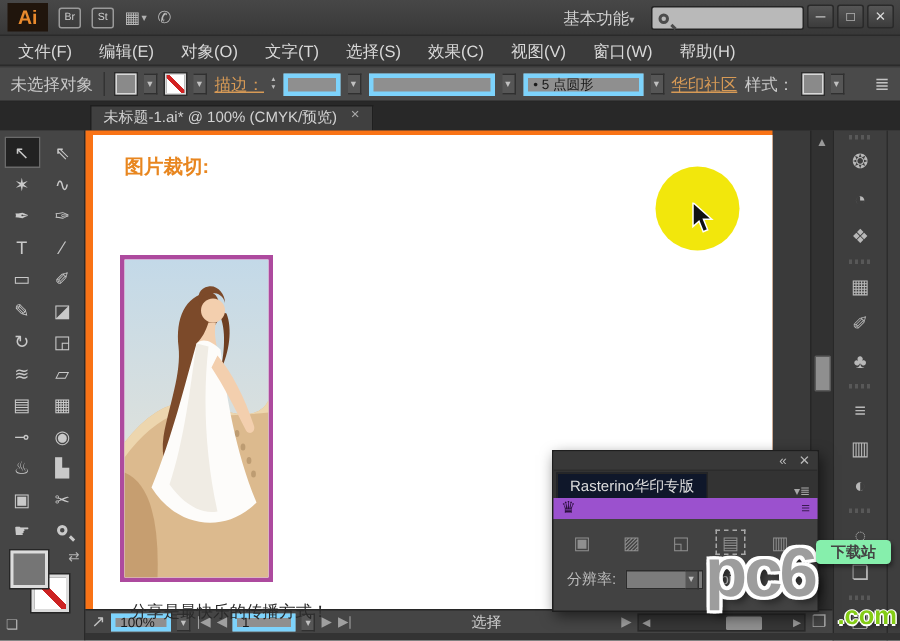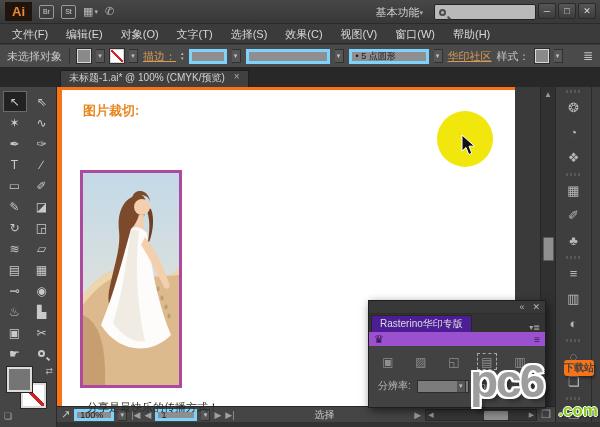--- a/index.html
+++ b/index.html
@@ -124,21 +124,21 @@
     background:#909090; border-radius:1px; }
   #bottomstrip { position:absolute; left:57px; top:422px; width:543px; height:5px; background:#333; }
 
   
   #panel { position:absolute; left:368px; top:300px; width:178px; height:108px;
     background:#424242; border:1px solid #1e1e1e; box-shadow:2px 3px 9px rgba(0,0,0,.55); z-index:20; }
   #panel-header { height:13px; background:#383838; border-bottom:1px solid #2c2c2c;
     display:flex; justify-content:flex-end; align-items:center; gap:8px; padding:0 5px;
     font-size:9px; color:#b9b9b9; }
   #panel-tabs { height:18px; background:#333; display:flex; align-items:flex-end; }
-  #panel-tab { height:17px; background:#4c1d95; border:1px solid #262626; border-bottom:none;
+  #panel-tab { height:17px; background:#0f172a; border:1px solid #262626; border-bottom:none;
     color:#dddddd; font-size:10px; display:flex; align-items:center; padding:0 8px; margin-left:2px; }
   #panel-tabmenu { margin-left:auto; color:#a8a8a8; font-size:8px; padding-right:5px; }
   #panel-accent { height:14px; display:flex; align-items:center;
     justify-content:space-between; padding:0 5px; }
   #panel-accent .crown { color:#2d1040; font-size:11px; line-height:11px; }
   #panel-accent .ham { color:#3a1a52; font-size:10px; font-weight:bold; }
   #panel-body { padding:7px 9px 0; }
   .p-icons { display:flex; gap:13px; }
   .p-icon { width:20px; height:17px; color:#8f8f8f; font-size:12px;
     display:flex; align-items:center; justify-content:center; }
@@ -147,22 +147,22 @@
     font-size:10px; color:#bcbcbc; }
   .p-dd { width:52px; height:13px; background:#7c7c7c; border:1px solid #2c2c2c;
     display:flex; align-items:center; padding:0 2px; font-size:9px; color:#222; }
   .p-dd .dd { height:13px; margin-left:auto; }
 
   
   #watermark { position:absolute; left:468px; top:352px; width:132px; height:75px; z-index:50; pointer-events:none; }
   #wm-main { position:absolute; left:2px; top:2px; font-size:46px; font-weight:900;
     color:#9d9d9d; letter-spacing:-2px;
     text-shadow:-2px 0 #fff,2px 0 #fff,0 -2px #fff,0 2px #fff,-2px -2px #fff,2px 2px #fff,-2px 2px #fff,2px -2px #fff,4px 4px 5px rgba(0,0,0,.45); }
-  #wm-badge { position:absolute; right:6px; top:8px; background:#f97316; color:#444;
-    font-size:10px; font-weight:bold; padding:1px 0; border-radius:3px;
+  #wm-badge { position:absolute; right:6px; top:8px; background:#86efac; color:#444;
+    font-size:10px; font-weight:bold; padding:1px 10px; border-radius:3px;
     box-shadow:1px 2px 3px rgba(0,0,0,.4); }
   #wm-suffix { position:absolute; right:2px; bottom:6px; font-size:17px; font-weight:900; color:#84cc16;
     text-shadow:-1px 0 #fff,1px 0 #fff,0 -1px #fff,0 1px #fff,2px 2px 3px rgba(0,0,0,.45); }
 </style>
 </head>
 <body>
 
 <div id="titlebar">
   <div class="logo">Ai</div>
   <div class="badge">Br</div>

